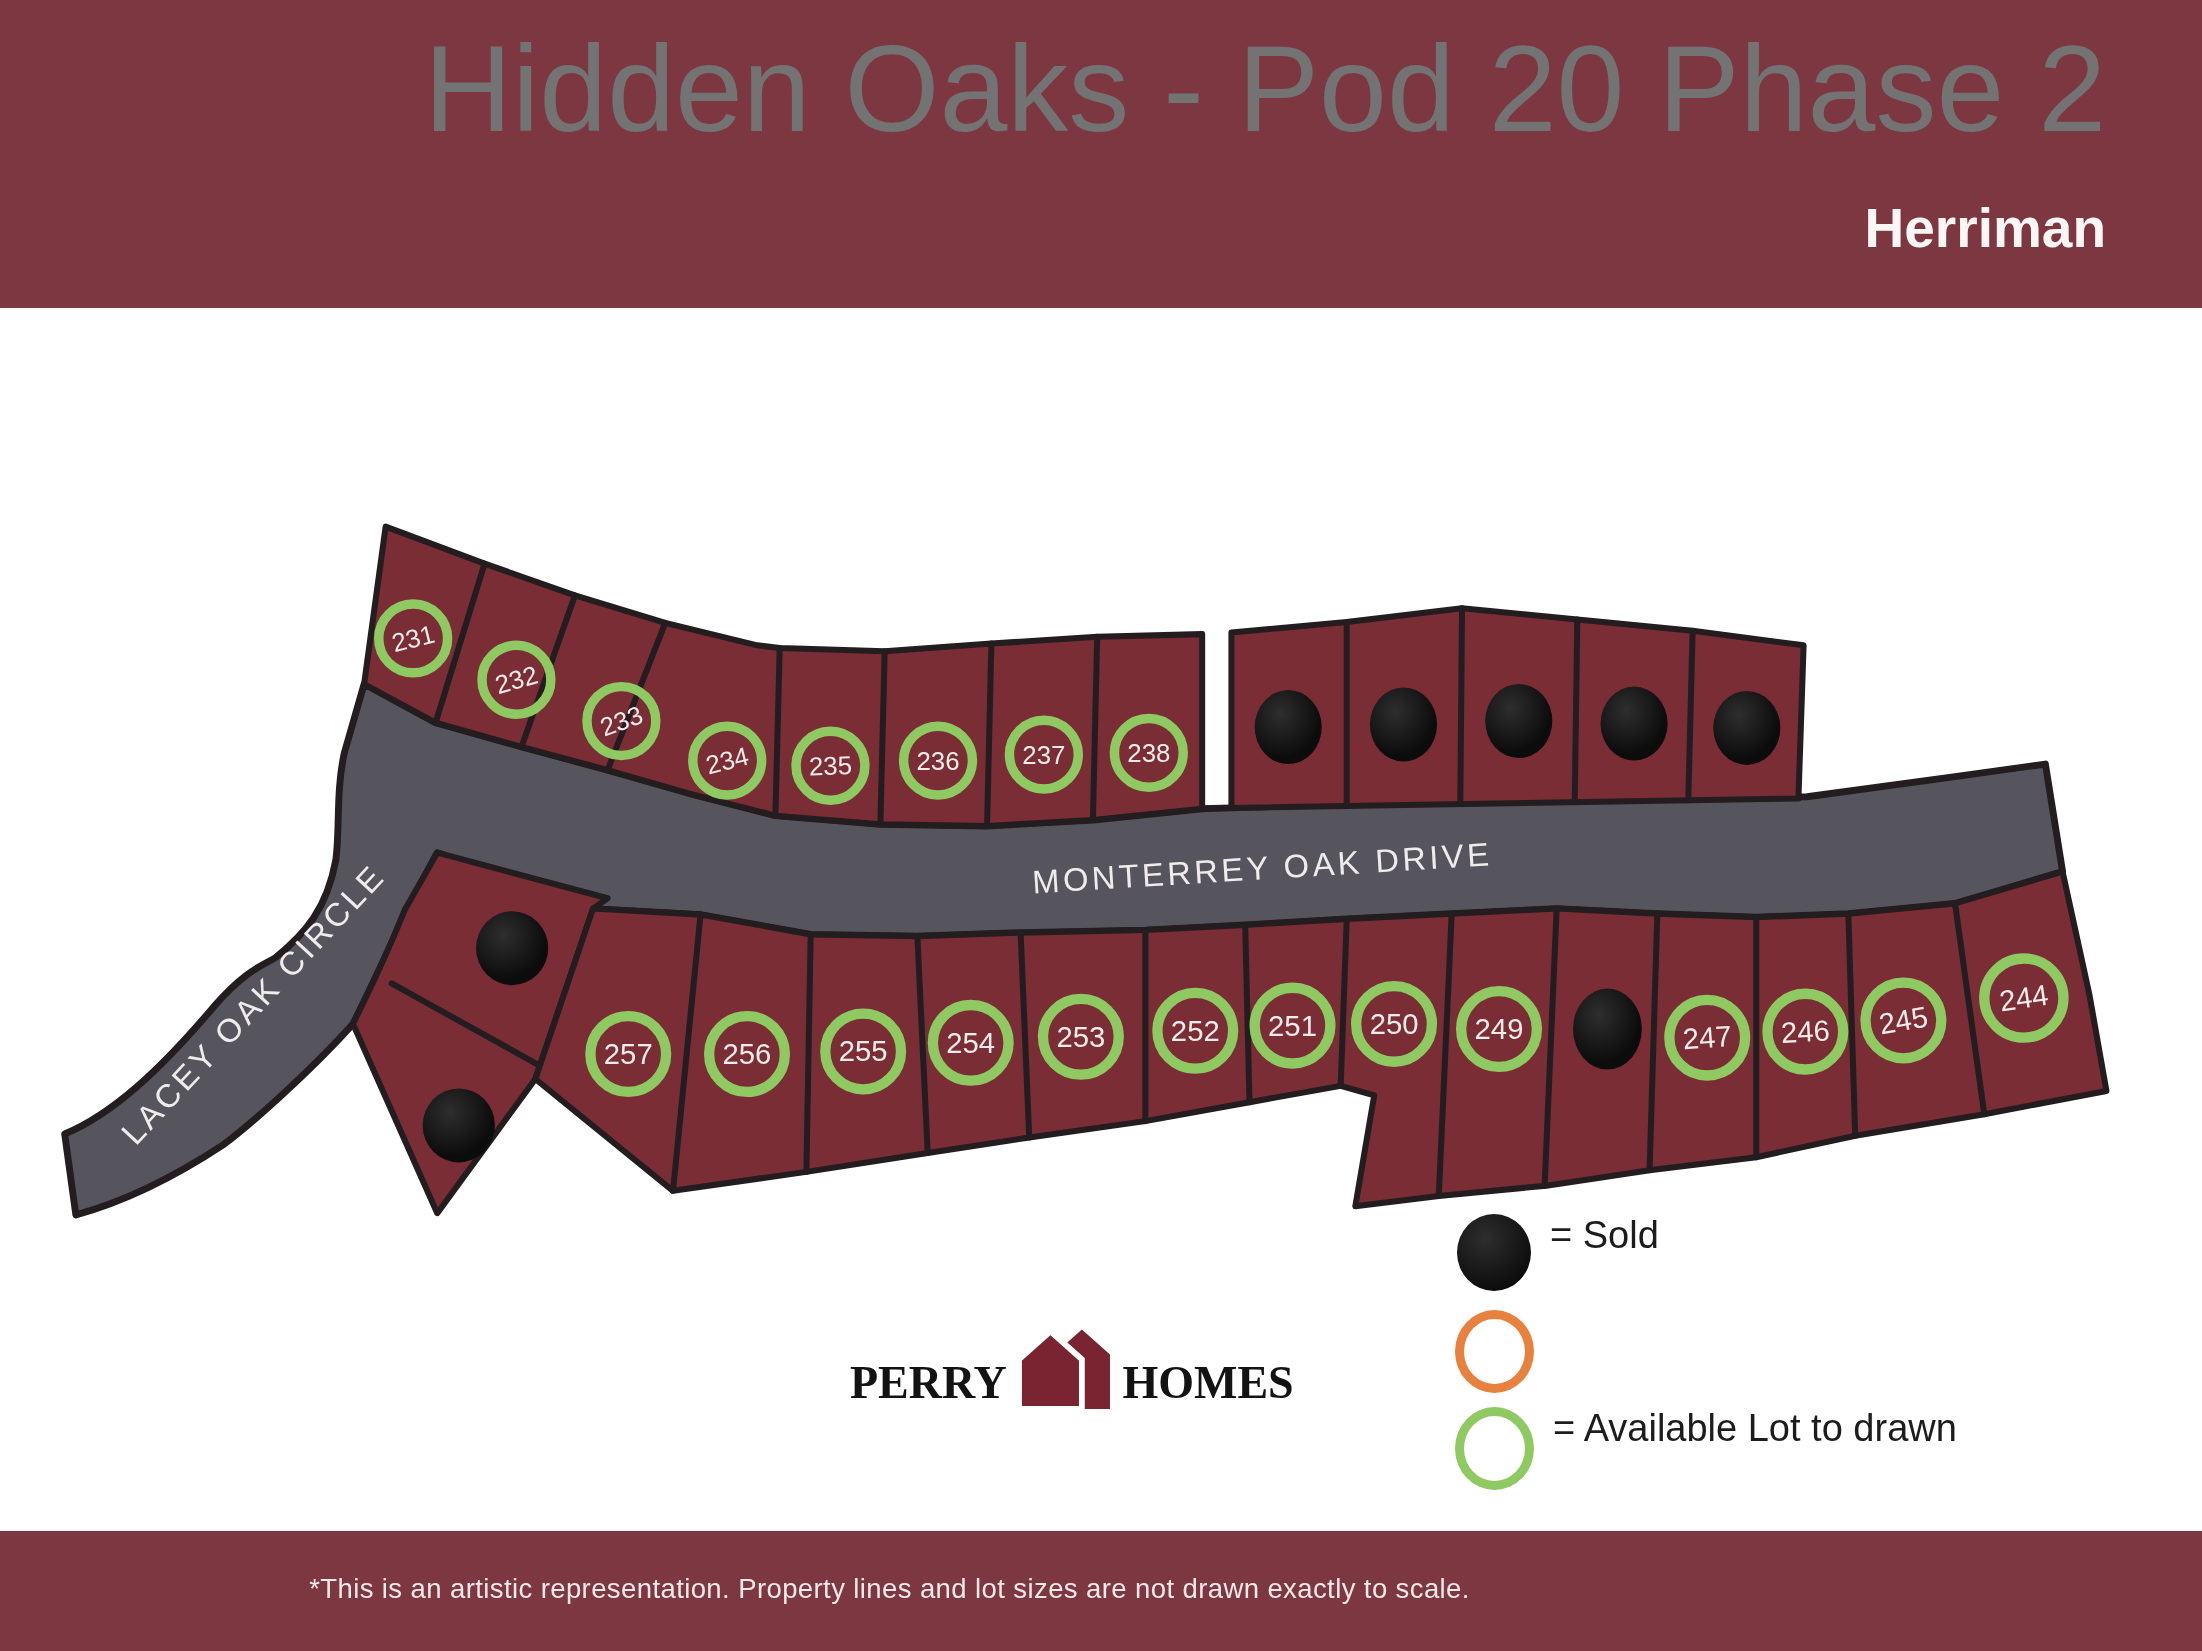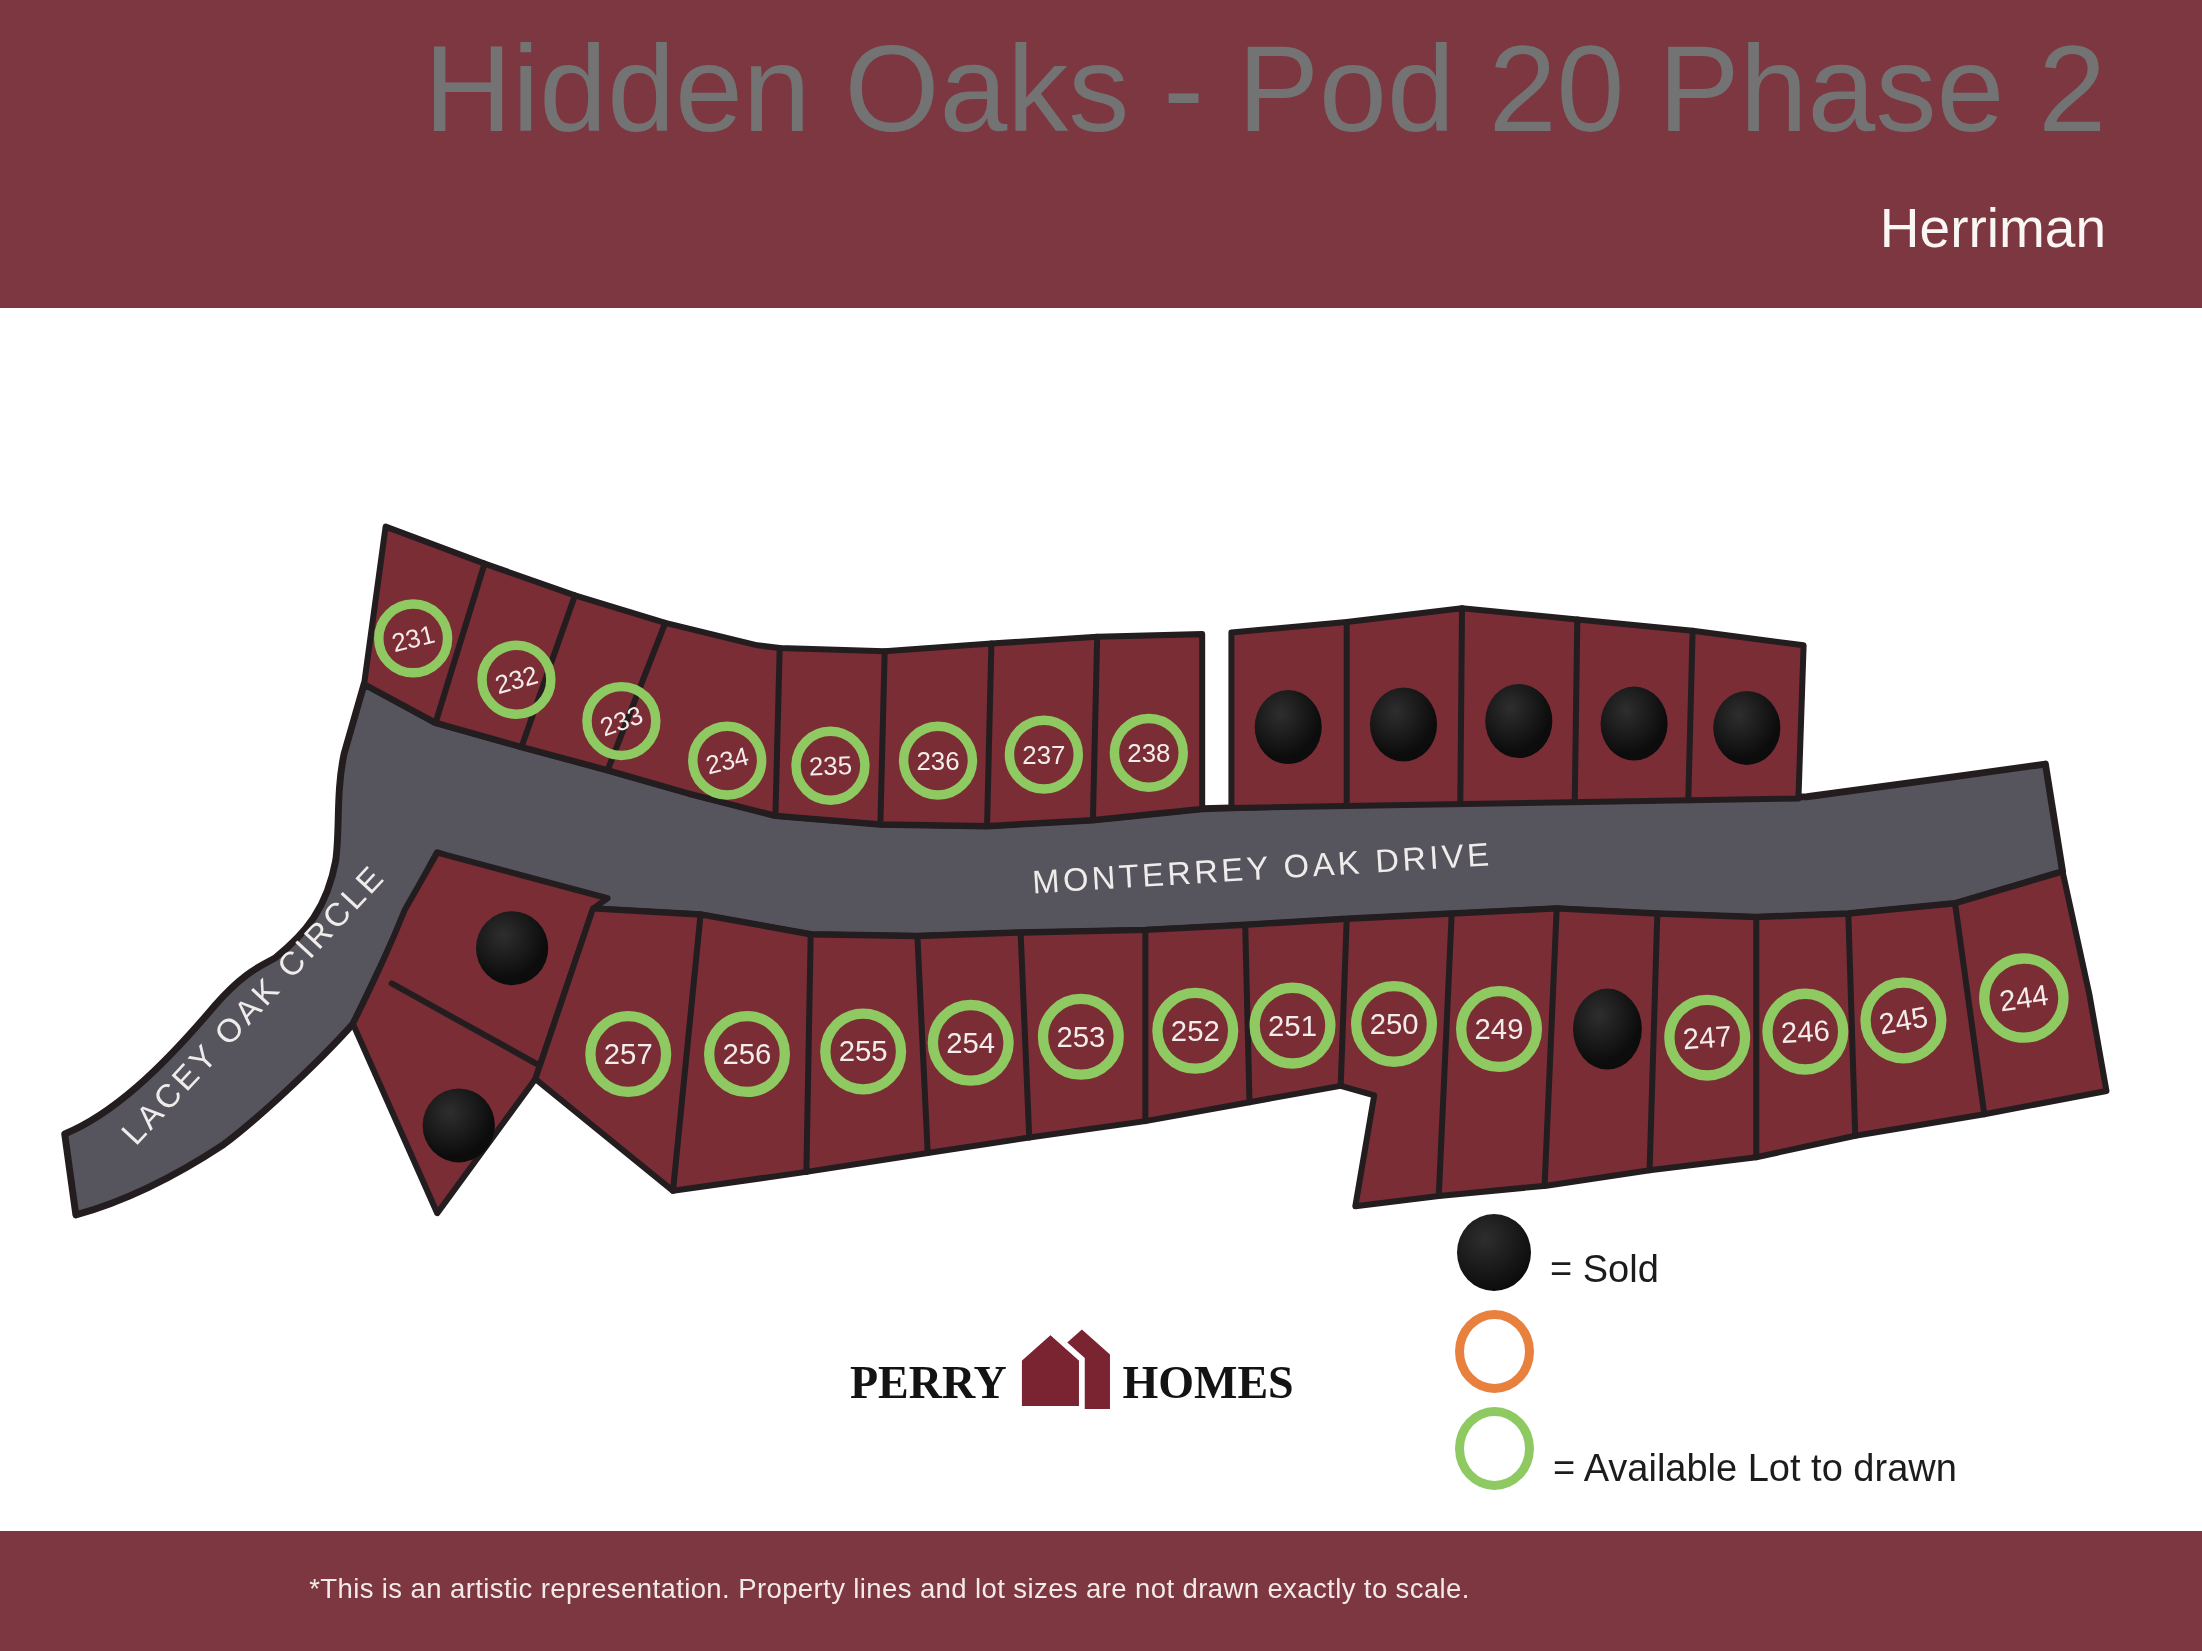--- a/index.html
+++ b/index.html
@@ -10,37 +10,37 @@
   
   .banner{position:absolute;left:0;width:2203px;background:#7d3741;}
   .banner.top{top:0;height:308px;}
   .banner.bottom{top:1531px;height:120px;}
   .page-title{
     position:absolute;top:27.5px;right:97px;color:#737373;
     font-size:122px;line-height:1;white-space:nowrap;font-weight:400;
   }
   .page-subtitle{
     position:absolute;top:201px;right:97px;color:#faf6f4;
-    font-size:55px;line-height:1;font-weight:400;
+    font-size:55px;line-height:1;font-weight:700;
   }
   .disclaimer{
     position:absolute;top:1573px;left:0;width:1779px;text-align:center;
     color:#f3e9e9;font-size:27.5px;letter-spacing:0.4px;
   }
   
   #plan{position:absolute;left:0;top:0;}
   .road{fill:#56555d;stroke:#241d20;stroke-width:8;stroke-linejoin:round;}
   .lotblock{fill:#7b2d36;stroke:#241d20;stroke-width:7;stroke-linejoin:round;}
   .divider{fill:none;stroke:#241d20;stroke-width:7;stroke-linecap:round;}
   .road-label{fill:#f0ecec;font-size:38px;letter-spacing:4px;}
   .lot-num{fill:#f3ecea;font-size:30px;text-anchor:middle;dominant-baseline:central;}
   .lot-num.big{font-size:34px;}
   .avail{fill:none;stroke:#8ec961;}
   
-  .legend-row{position:absolute;display:flex;align-items:flex-end;gap:19px;}
+  .legend-row{position:absolute;display:flex;align-items:flex-start;gap:19px;}
   .legend-label{font-size:38px;color:#1c1c1c;white-space:nowrap;}
   .sym-sold{width:74px;height:77px;border-radius:50%;
     background:radial-gradient(circle at 38% 32%, #2e2e2e 0%, #0c0c0c 75%);}
   .sym-ring{width:79px;height:83px;border-radius:50%;border:9.5px solid;background:#fff;box-sizing:border-box;}
   .sym-ring.orange{border-color:#e8813e;}
   .sym-ring.green{border-color:#8ec961;}
   
   .logo{position:absolute;left:850px;top:1316px;height:93px;display:flex;align-items:flex-end;gap:10.3px;}
   .logo .word{font-family:"Liberation Serif", serif;font-weight:700;font-size:46px;color:#131313;letter-spacing:0px;}
 </style>

